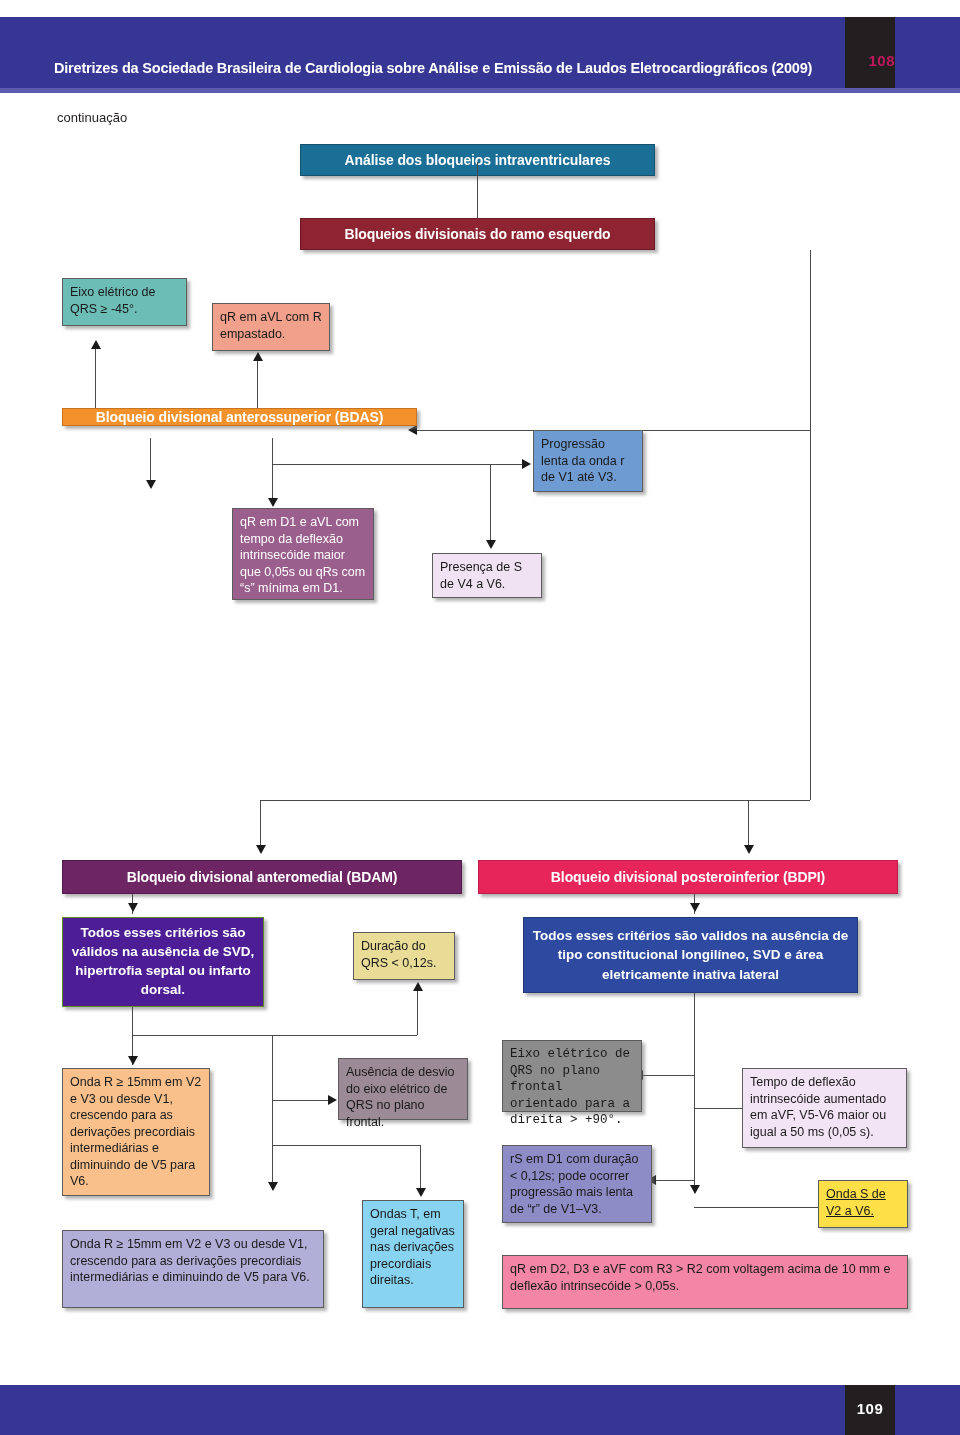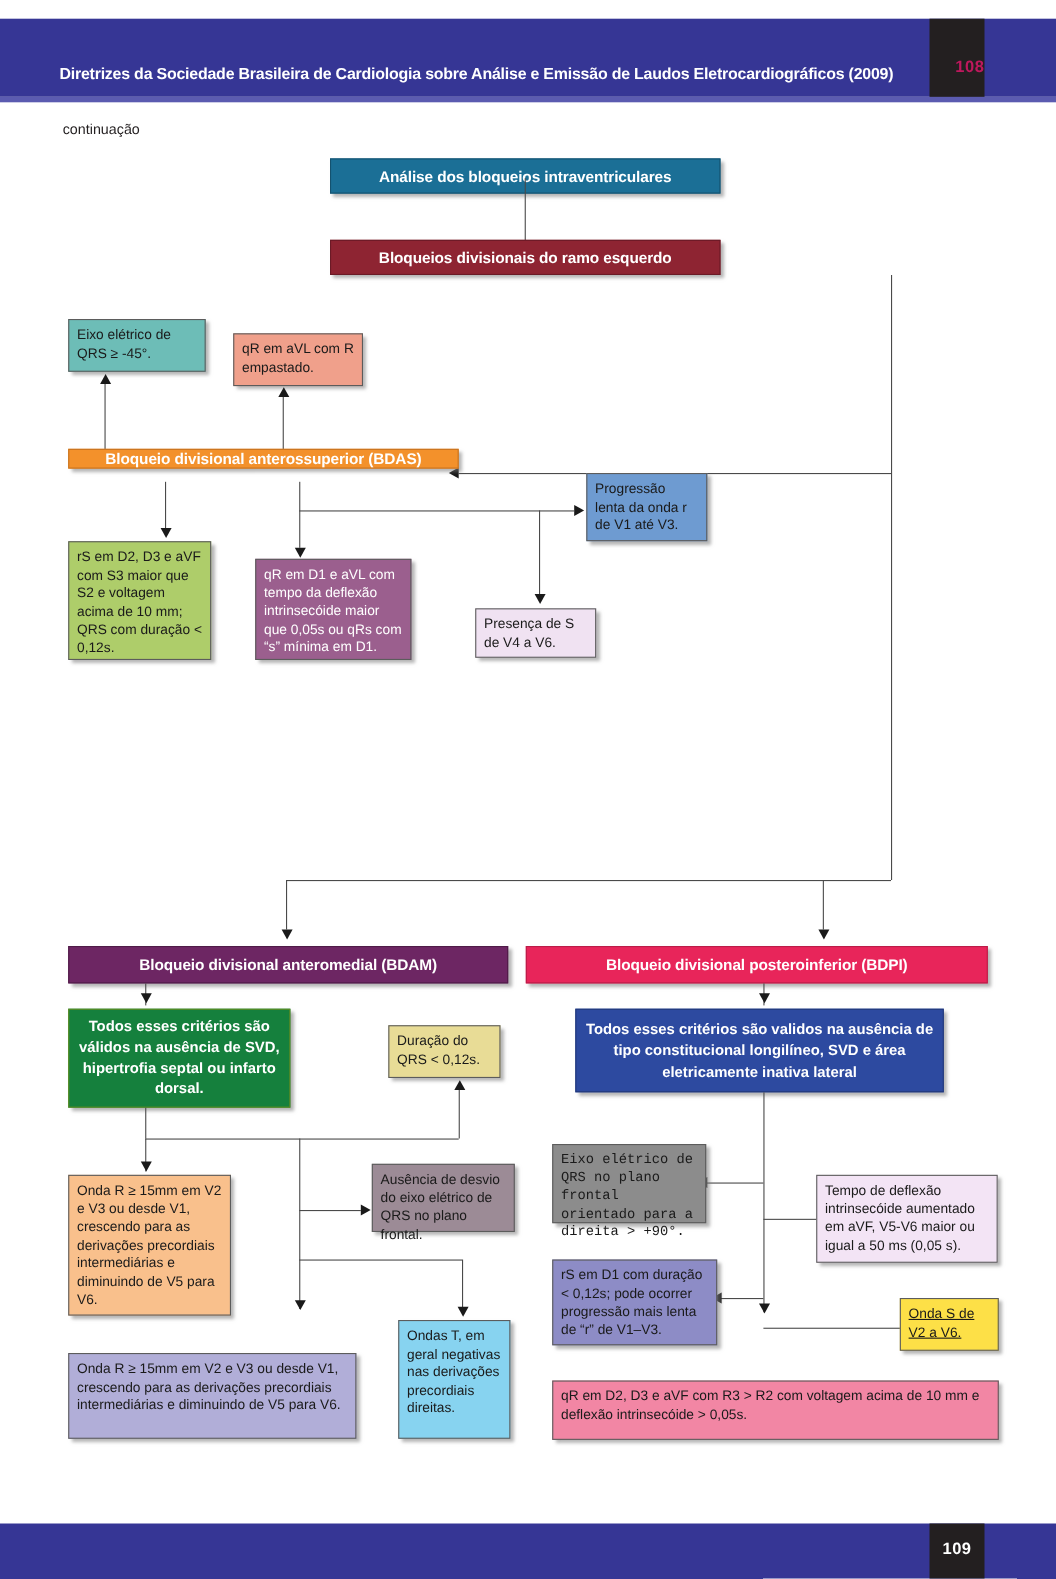--- a/index.html
+++ b/index.html
@@ -198,21 +198,21 @@
   <div class="ln lnh" style="left:417px; top:430px; width:393px;"></div>
   <div class="arrow left" style="left:408px; top:425px;"></div>
 
   <div class="ln lnv" style="left:810px; top:430px; height:370px;"></div>
   <div class="ln lnh" style="left:260px; top:800px; width:550px;"></div>
   <div class="ln lnv" style="left:260px; top:800px; height:45px;"></div>
   <div class="arrow down" style="left:256px; top:845px;"></div>
   <div class="ln lnv" style="left:748px; top:800px; height:45px;"></div>
   <div class="arrow down" style="left:744px; top:845px;"></div>
 
-  <div class="box" style="left:62px; top:290px; width:125px; height:48px; background:#6dbdb7;">
+  <div class="box" style="left:62px; top:278px; width:125px; height:48px; background:#6dbdb7;">
     <span>Eixo elétrico de QRS ≥ -45°.</span>
   </div>
   <div class="box" style="left:212px; top:303px; width:118px; height:48px; background:#f0a08b;">
     <span>qR em aVL com R empastado.</span>
   </div>
 
   <div class="ln lnv" style="left:95px; top:348px; height:65px;"></div>
   <div class="arrow up" style="left:91px; top:340px;"></div>
   <div class="ln lnv" style="left:257px; top:360px; height:53px;"></div>
   <div class="arrow up" style="left:253px; top:352px;"></div>
@@ -225,23 +225,20 @@
   <div class="arrow down" style="left:146px; top:480px;"></div>
 
   <div class="ln lnv" style="left:272px; top:438px; height:60px;"></div>
   <div class="arrow down" style="left:268px; top:498px;"></div>
 
   <div class="ln lnh" style="left:272px; top:464px; width:250px;"></div>
   <div class="arrow right" style="left:522px; top:459px;"></div>
   <div class="ln lnv" style="left:490px; top:464px; height:76px;"></div>
   <div class="arrow down" style="left:486px; top:540px;"></div>
 
-  <div class="box" style="left:62px; top:492px; width:130px; height:108px; background:#aecd6a;">
-    <span>rS em D2, D3 e aVF com S3 maior que S2 e voltagem acima de 10 mm; QRS com duração &lt; 0,12s.</span>
-  </div>
 
   <div class="box" style="left:232px; top:508px; width:142px; height:92px; background:#9b5f8e; color:#ffffff;">
     <span>qR em D1 e aVL com tempo da deflexão intrinsecóide maior que 0,05s ou qRs com “s” mínima em D1.</span>
   </div>
 
   <div class="box" style="left:533px; top:430px; width:110px; height:62px; background:#6e9bd1;">
     <span>Progressão lenta da onda r de V1 até V3.</span>
   </div>
 
   <div class="box" style="left:432px; top:553px; width:110px; height:45px; background:#f0e2f2;">
@@ -254,21 +251,21 @@
   <div class="box hdrbox" style="left:478px; top:860px; width:420px; height:34px; background:#e8255a; border-color:#bb1c48;">
     <span>Bloqueio divisional posteroinferior (BDPI)</span>
   </div>
 
   <div class="ln lnv" style="left:132px; top:894px; height:20px;"></div>
   <div class="arrow down" style="left:128px; top:903px;"></div>
 
   <div class="ln lnv" style="left:694px; top:894px; height:20px;"></div>
   <div class="arrow down" style="left:690px; top:903px;"></div>
 
-  <div class="box whitebold" style="left:62px; top:917px; width:202px; height:90px; background:#15803d; border-color:#5e8c22; line-height:1.4;">
+  <div class="box whitebold" style="left:62px; top:917px; width:202px; height:90px; background:#4c1d95; border-color:#5e8c22; line-height:1.4;">
     <span>Todos esses critérios são válidos na ausência de SVD, hipertrofia septal ou infarto dorsal.</span>
   </div>
 
   <div class="box" style="left:353px; top:932px; width:102px; height:48px; background:#e8dc96;">
     <span>Duração do QRS &lt; 0,12s.</span>
   </div>
 
   <div class="box whitebold" style="left:523px; top:917px; width:335px; height:76px; background:#2d4aa0; border-color:#22397a; line-height:1.45;">
     <span>Todos esses critérios são validos na ausência de tipo constitucional longilíneo, SVD e área eletricamente inativa lateral</span>
   </div>

